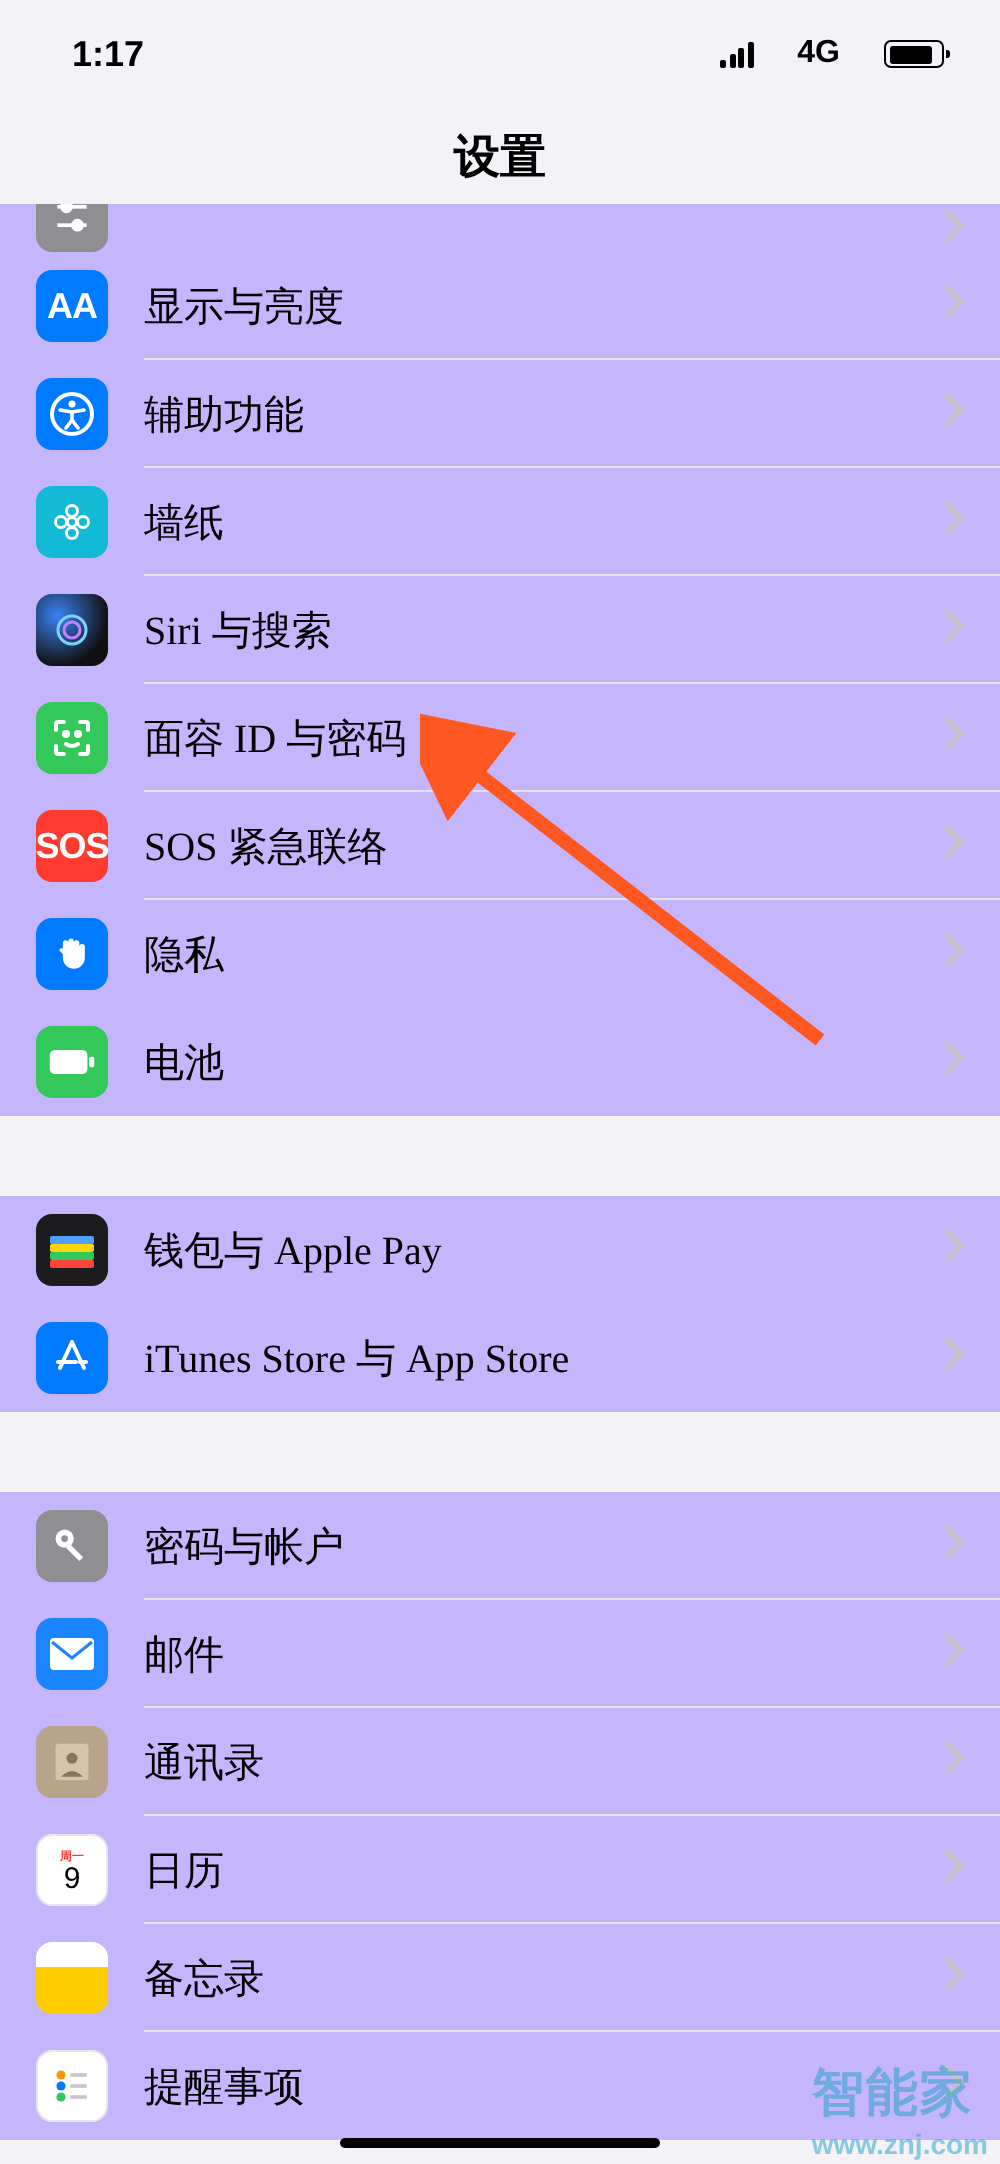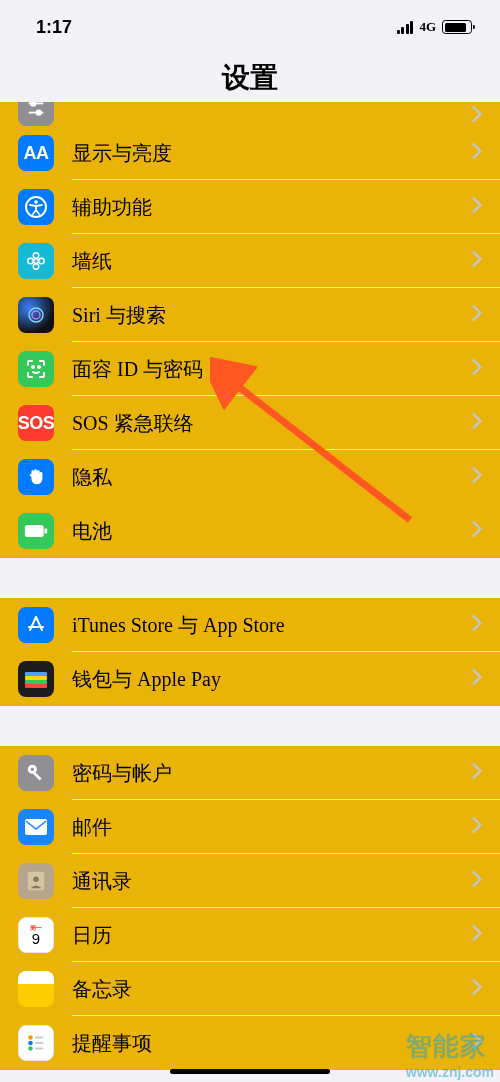--- a/index.html
+++ b/index.html
@@ -1,26 +1,26 @@
 <!DOCTYPE html>
 <html><head>
   <meta charset="utf-8">
   <style>
     * { margin:0; padding:0; box-sizing:border-box; -webkit-font-smoothing:antialiased; }
     body { width:500px; height:1082px; background:#f2f2f7; font-family:-apple-system,"PingFang SC","Helvetica Neue",sans-serif; color:#000; position:relative; overflow:hidden; }
     .status-bar { height:54px; display:flex; align-items:center; justify-content:space-between; padding:0 28px 0 36px; font-weight:600; font-size:18px; }
-    .status-right { display:flex; align-items:center; gap:6px; font-size:13px;font-family:Liberation Serif, serif; }
+    .status-right { display:flex; align-items:center; gap:22px; font-size:16px; }
     .signal-icon { display:inline-flex; align-items:flex-end; gap:1.5px; height:13px; }
     .signal-icon span { width:3px; background:#000; border-radius:1px; }
     .signal-icon span:nth-child(1){height:4px}.signal-icon span:nth-child(2){height:7px}.signal-icon span:nth-child(3){height:10px}.signal-icon span:nth-child(4){height:13px}
     .battery-icon { width:30px; height:14px; border:1.5px solid #000; border-radius:3.5px; position:relative; display:inline-block; }
     .battery-icon::after { content:""; position:absolute; right:-4px; top:4px; width:2.5px; height:4px; background:#000; border-radius:0 1.5px 1.5px 0; }
     .battery-icon .fill { position:absolute; left:1.5px; top:1.5px; bottom:1.5px; width:75%; background:#000; border-radius:1.5px; }
-    .nav-title { height:48px; display:flex; align-items:center; justify-content:center; font-size:28px; font-weight:600; }
-    .group { background:#eab308; }
+    .nav-title { height:48px; display:flex; align-items:center; justify-content:center; font-size:23px; font-weight:600; }
+    .group { background:#c4b5fd; }
     .group-gap { height:40px; }
     .row { height:54px; display:flex; align-items:center; padding-left:18px; position:relative; }
     .row.partial { height:24px; overflow:hidden; align-items:flex-end; }
     .icon-wrap { width:36px; height:36px; border-radius:8px; display:flex; align-items:center; justify-content:center; flex:0 0 auto; margin-right:18px; }
     .row-label { flex:1; font-size:20px;font-family:Liberation Serif, serif; }
     .chevron { flex:0 0 auto; margin-right:18px; color:#c4c4c6; }
     .sep { position:absolute; left:72px; right:0; bottom:0; height:1px; background:#e3e3e6; }
     .row:last-child .sep { display:none; }
     
     .bg-grey{background:#8e8e93}.bg-blue{background:#007aff}.bg-cyan{background:#14b9d6}.bg-siri{background:radial-gradient(circle at 30% 30%,#3b82f6,#111 70%)}
@@ -171,44 +171,44 @@
         <div class="row-label">电池</div>
         <div class="chevron"><svg width="10" height="16" viewBox="0 0 8 14" fill="none" stroke="currentColor" stroke-width="2.2" stroke-linecap="round">
             <path d="M1 1 L7 7 L1 13"></path>
           </svg></div>
         <div class="sep"></div>
       </div>
     </div>
     <div class="group-gap"></div>
     <div class="group">
       <div class="row">
-        <div class="icon-wrap bg-blue">
-          <svg width="24" height="24" viewBox="0 0 24 24" fill="none" stroke="#fff" stroke-width="2" stroke-linecap="round">
-            <path d="M12 4 L6 17 M12 4 L18 17 M5 14 H14 M16 14 H19"></path>
-          </svg>
-        </div>
-        <div class="row-label">iTunes Store 与 App Store</div>
-        <div class="chevron"><svg width="10" height="16" viewBox="0 0 8 14" fill="none" stroke="currentColor" stroke-width="2.2" stroke-linecap="round">
-            <path d="M1 1 L7 7 L1 13"></path>
-          </svg></div>
-        <div class="sep"></div>
-      </div>
-      <div class="row">
         <div class="icon-wrap bg-wallet">
           <svg width="26" height="22" viewBox="0 0 26 22">
             <rect x="2" y="4" width="22" height="4" rx="1" fill="#4ea1ff"></rect>
             <rect x="2" y="8" width="22" height="4" rx="1" fill="#ffd60a"></rect>
             <rect x="2" y="12" width="22" height="4" rx="1" fill="#34c759"></rect>
             <rect x="2" y="16" width="22" height="4" rx="1" fill="#ff453a"></rect>
           </svg>
         </div>
         <div class="row-label">钱包与 Apple Pay</div>
         <div class="chevron"><svg width="10" height="16" viewBox="0 0 8 14" fill="none" stroke="currentColor" stroke-width="2.2" stroke-linecap="round">
             <path d="M1 1 L7 7 L1 13"></path>
           </svg></div>
+      </div>
+      <div class="row">
+        <div class="icon-wrap bg-blue">
+          <svg width="24" height="24" viewBox="0 0 24 24" fill="none" stroke="#fff" stroke-width="2" stroke-linecap="round">
+            <path d="M12 4 L6 17 M12 4 L18 17 M5 14 H14 M16 14 H19"></path>
+          </svg>
+        </div>
+        <div class="row-label">iTunes Store 与 App Store</div>
+        <div class="chevron"><svg width="10" height="16" viewBox="0 0 8 14" fill="none" stroke="currentColor" stroke-width="2.2" stroke-linecap="round">
+            <path d="M1 1 L7 7 L1 13"></path>
+          </svg></div>
+        <div class="sep"></div>
       </div>
     </div>
     <div class="group-gap"></div>
     <div class="group">
       <div class="row">
         <div class="icon-wrap bg-key">
           <svg width="22" height="22" viewBox="0 0 24 24" fill="#fff">
             <circle cx="8" cy="8" r="5"></circle>
             <circle cx="8" cy="8" r="1.8" fill="#8e8e93"></circle>
             <rect x="11" y="11" width="10" height="3" transform="rotate(45 11 11)"></rect>

